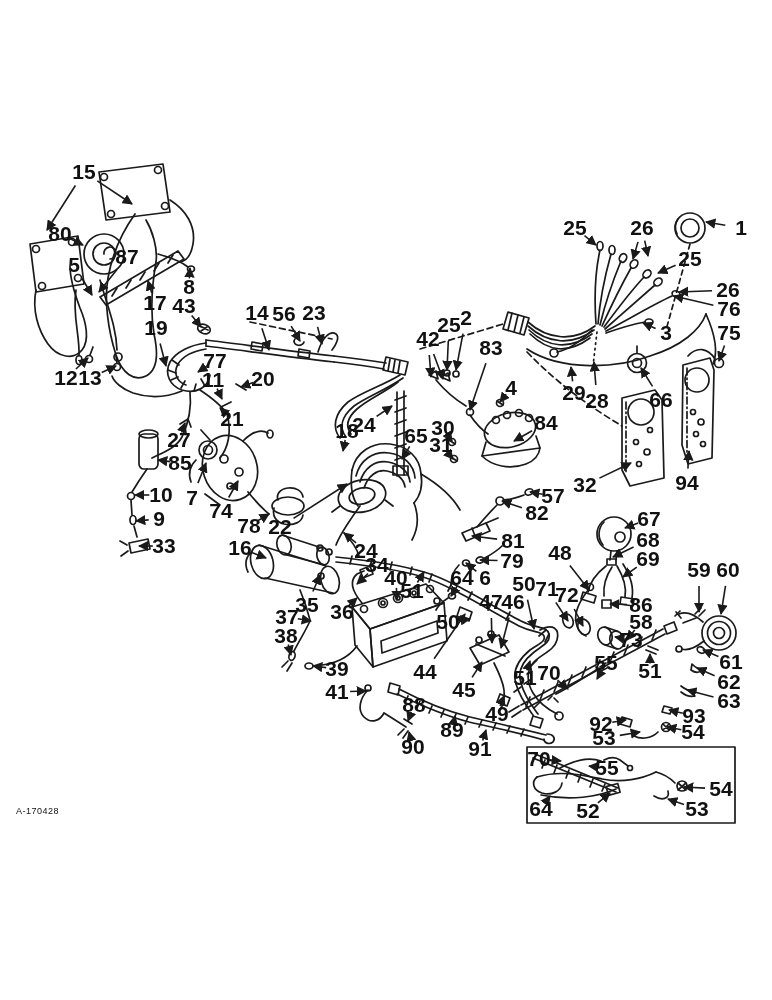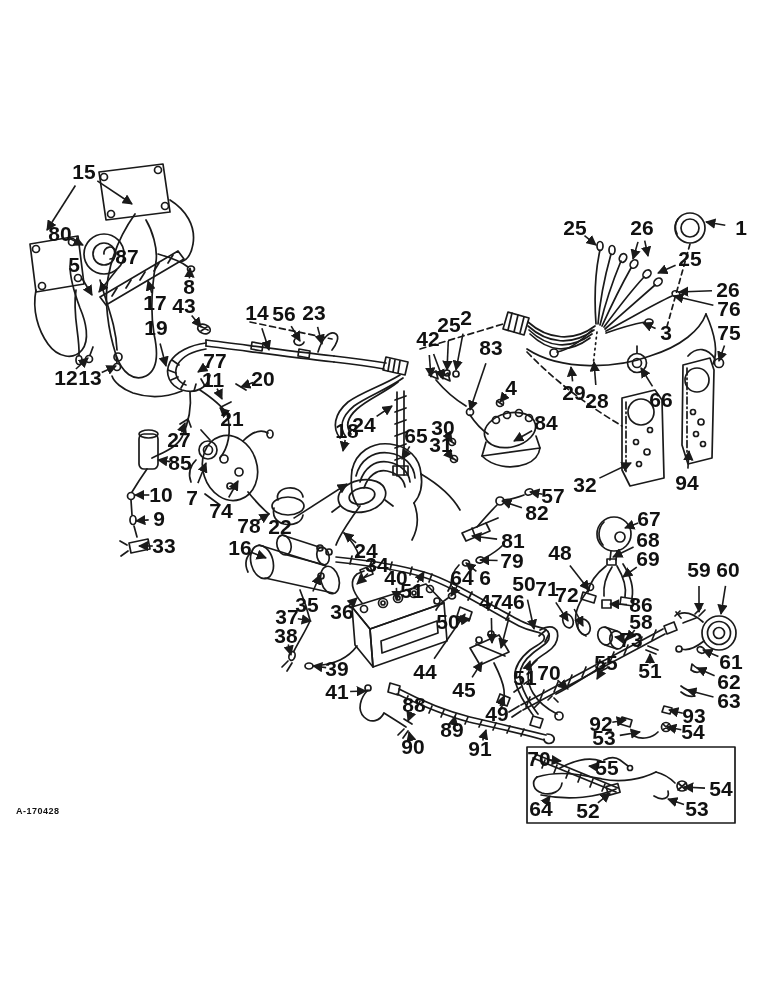--- a/index.html
+++ b/index.html
@@ -1,21 +1,21 @@
 <!DOCTYPE html>
 <html><head>
 <meta charset="utf-8">
 <style>
   html,body{margin:0;padding:0;background:#e8e8e8;}
   .page{position:relative;width:772px;height:1000px;margin:0 auto;background:#ffffff;overflow:hidden;}
   svg{position:absolute;left:0;top:0;}
   .artwork path,.artwork circle,.artwork ellipse,.artwork rect{fill:none;stroke:#1a1a1a;stroke-width:1.7;stroke-linecap:round;stroke-linejoin:round;}
   .callout-text{font-family:"Liberation Sans",sans-serif;font-weight:bold;font-size:21px;fill:#111111;text-anchor:middle;}
   .leader{stroke:#1a1a1a;stroke-width:1.6;fill:none;}
-  #drawing-number{position:absolute;left:16px;top:806px;font-family:"Liberation Sans",sans-serif;font-weight:bold;font-size:9px;color:#111;letter-spacing:0.5px;}
+  #drawing-number{position:absolute;left:16px;top:806px;font-family:"Liberation Sans",sans-serif;font-weight:normal;font-size:9px;color:#111;letter-spacing:0.5px;}
 </style>
 </head>
 <body>
 
 <div class="page">
   <svg id="diagram-svg" width="772" height="1000" viewBox="0 0 772 1000" xmlns="http://www.w3.org/2000/svg">
     <defs>
       <marker id="arw" viewBox="0 0 10 10" refX="9" refY="5" markerWidth="6.5" markerHeight="6.5" orient="auto-start-reverse">
         <path d="M0,0 L10,5 L0,10 Z" fill="#1a1a1a"></path>
       </marker>

